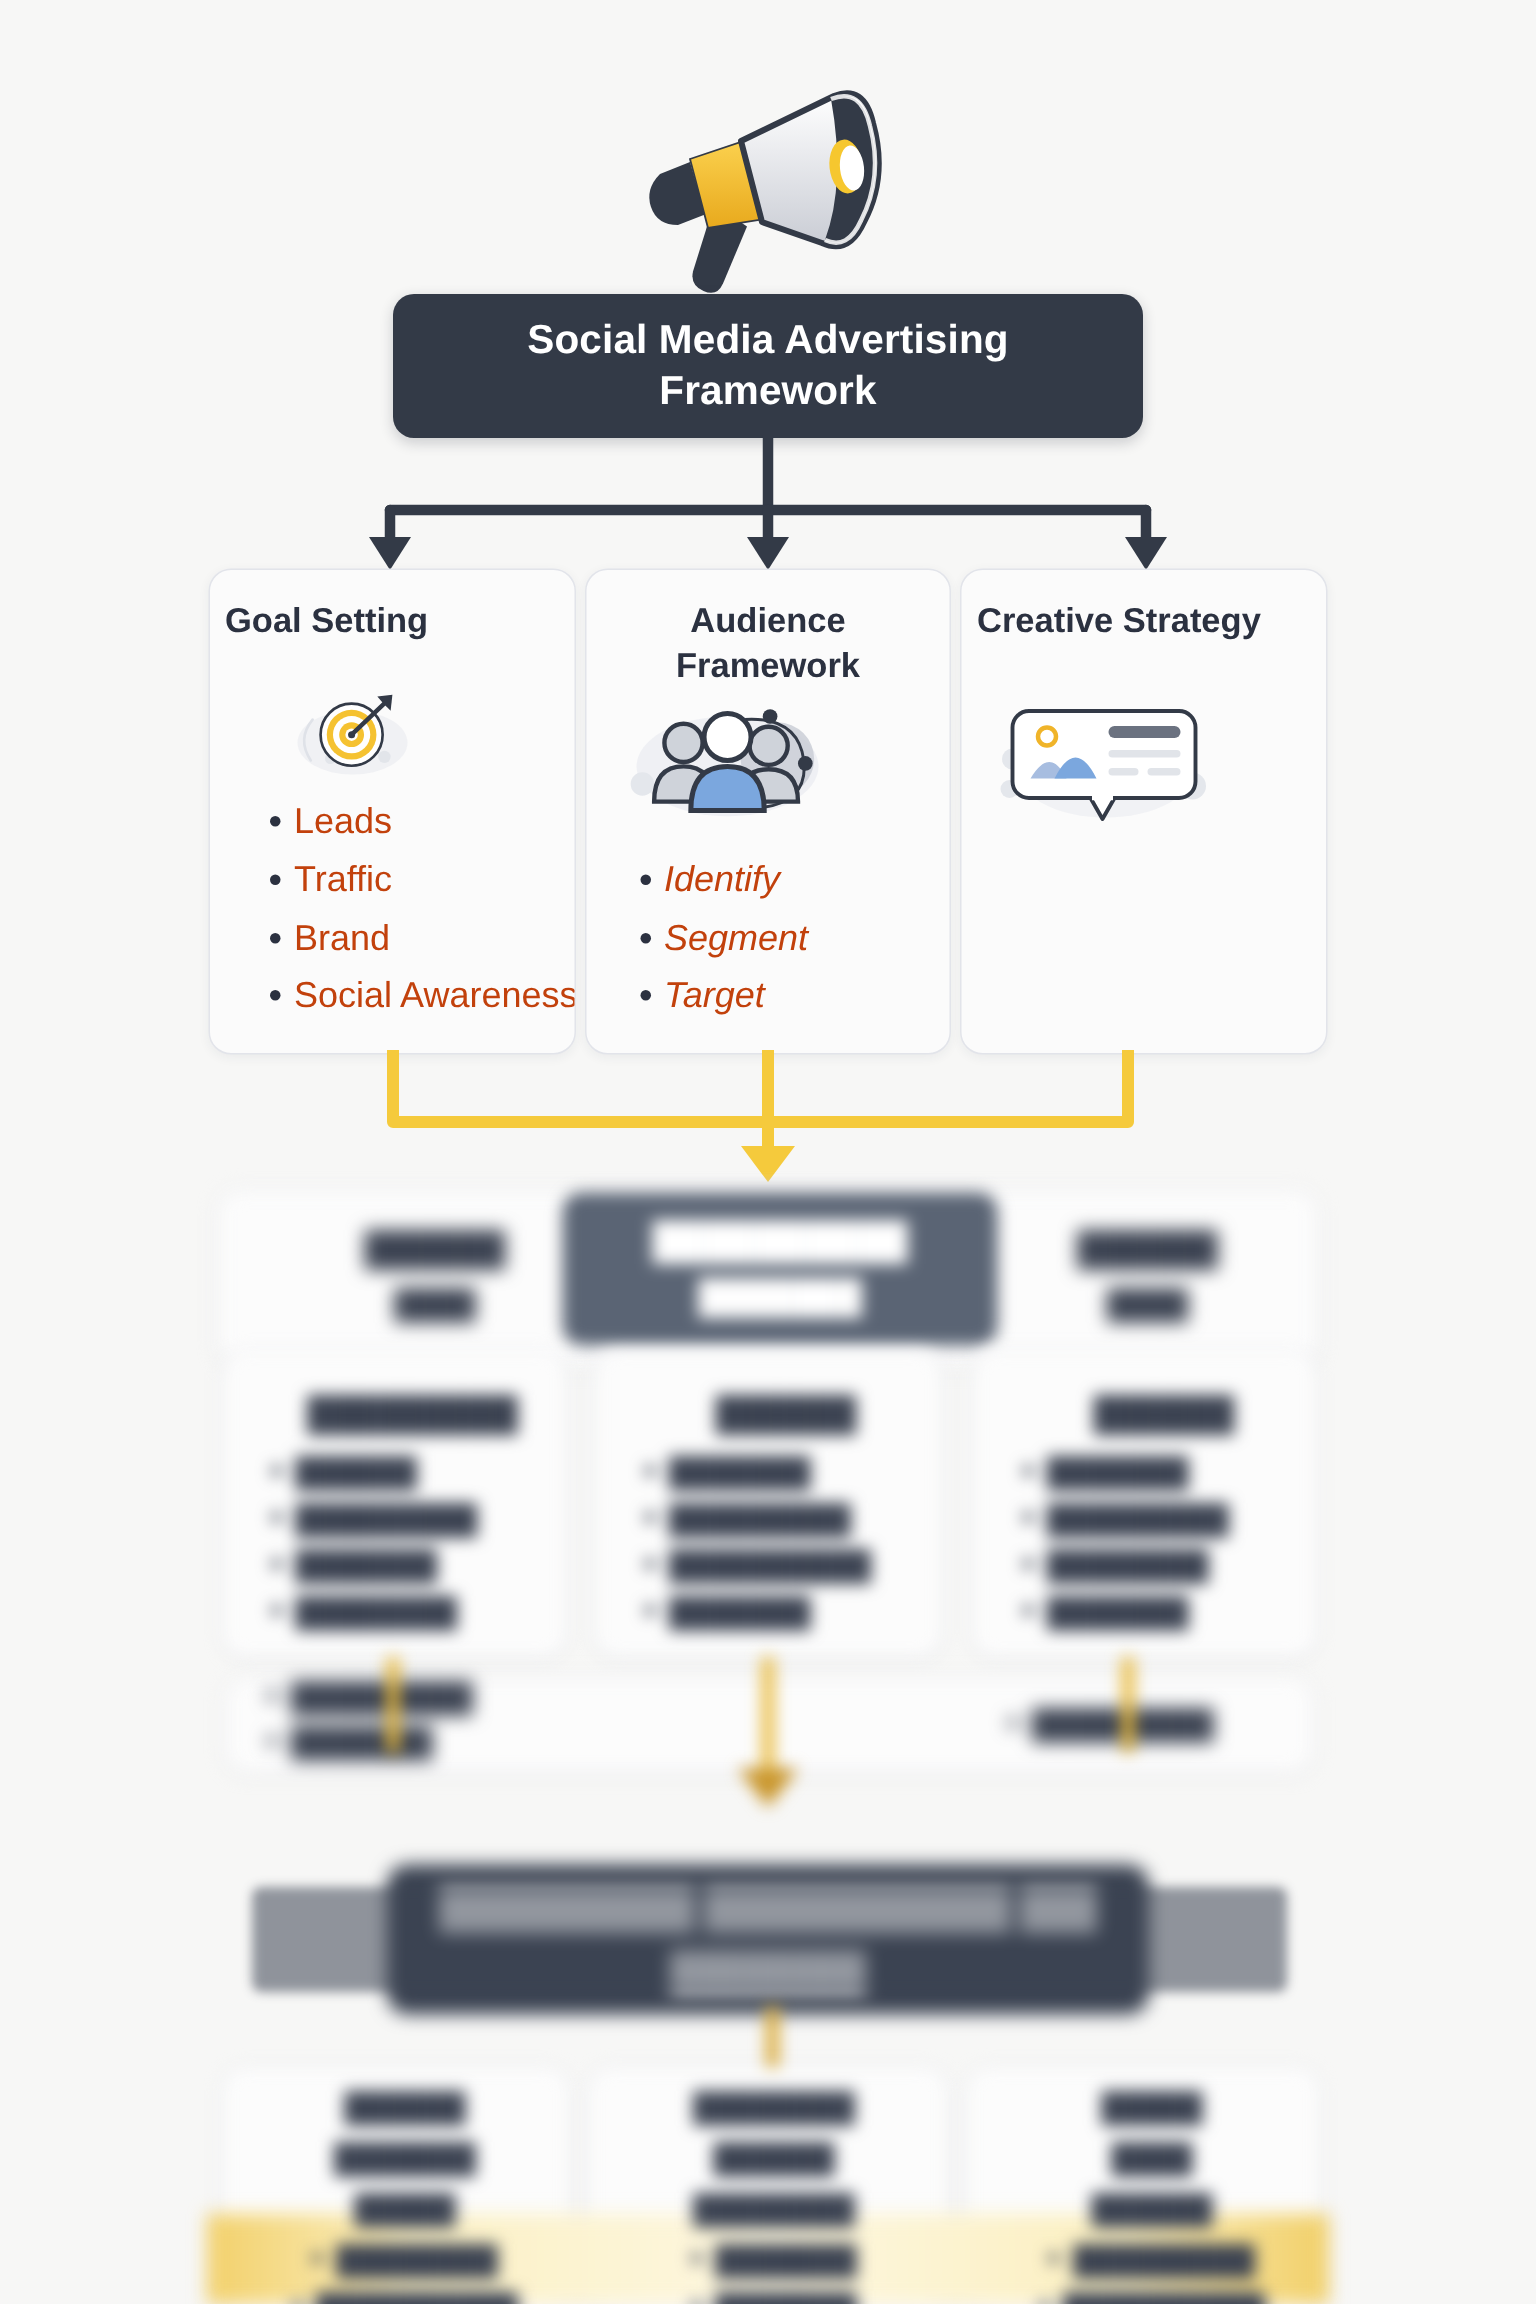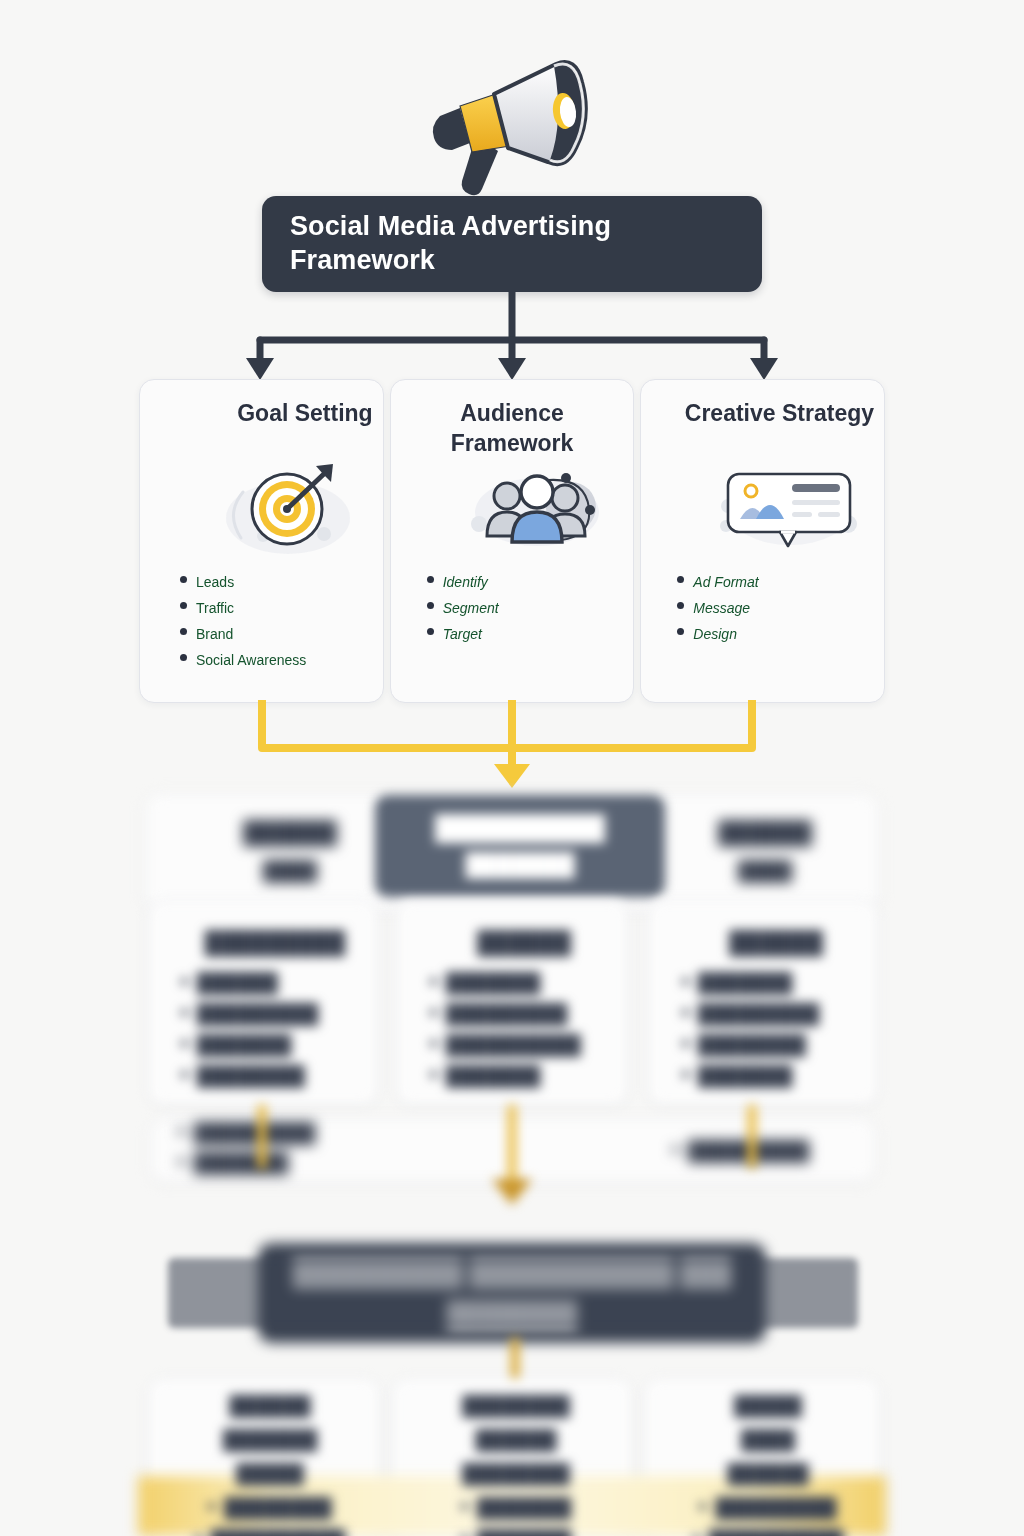--- a/index.html
+++ b/index.html
@@ -16,46 +16,46 @@
 
   
   .root-box {
     position: absolute; left: 262px; top: 196px; width: 500px; height: 96px;
     background: #333a47; border-radius: 14px;
     display: flex; align-items: center; justify-content: center;
     box-shadow: 0 3px 9px rgba(30,36,48,.20);
   }
   .root-title {
     color: #ffffff; font-size: 27px; font-weight: bold; line-height: 1.25;
-    text-align: left; letter-spacing: .1px; padding: 0 28px;
+    text-align: center; letter-spacing: .1px; padding: 0 28px;
   }
 
   
   .conn { position: absolute; pointer-events: none; }
 
   
   .cards-row { position: absolute; left: 139px; top: 379px; width: 746px; height: 324px;
                display: flex; gap: 6px; }
   .card {
     flex: 1 1 0; background: #fbfbfb; border: 1.4px solid #e2e4ea; border-radius: 15px;
     box-shadow: 0 2px 7px rgba(40,48,66,.06);
-    display: flex; flex-direction: column; align-items: flex-end;
+    display: flex; flex-direction: column; align-items: flex-start;
     padding: 18px 10px 14px 10px; overflow: hidden;
   }
   .card-title {
     color: #2b3140; font-size: 23px; font-weight: bold; text-align: center;
     line-height: 1.32; min-height: 62px;
   }
   .card-icon { width: 170px; height: 100px; margin-top: 2px; display: block; }
   .card-list { align-self: flex-start; margin-left: 30px; margin-top: 12px; }
   .card-list.c2, .card-list.c3 { margin-left: 26px; font-style: italic; }
   .li { display: flex; align-items: baseline; gap: 9px; margin-bottom: 8px; }
   .dot { width: 7px; height: 7px; border-radius: 50%; background: #2b3140; flex: none;
          position: relative; top: -4px; }
-  .li-text { color: #14532d; font-size: 14px; line-height: 1.28; white-space: nowrap; }
+  .li-text { color: #c2410c; font-size: 24px; line-height: 1.28; white-space: nowrap; }
 
   
   .blur-region { position: absolute; left: 0; top: 0; width: 1024px; height: 1536px; }
 
   .bcard {
     position: absolute; background: #fcfcfc; border: 1.4px solid #e4e6ec;
     border-radius: 15px; box-shadow: 0 2px 7px rgba(40,48,66,.05);
   }
   .bhead {
     position: absolute; background: #5a6474; border-radius: 13px;
@@ -219,34 +219,20 @@
         <path d="M76 70 L92 70 L84 84 Z" fill="#ffffff" stroke="#333a47" stroke-width="2.6" stroke-linejoin="round"></path>
         <path d="M77 70 L91 70" stroke="#ffffff" stroke-width="3"></path>
         <circle cx="47" cy="29" r="6" fill="#ffffff" stroke="#f0b429" stroke-width="3"></circle>
         <path d="M36 57 Q49 35 60 57 Z" fill="#a7bde0"></path>
         <path d="M52 57 Q66 29 80 57 Z" fill="#7ba7de"></path>
         <rect x="88" y="22" width="48" height="8" rx="4" fill="#6b7280"></rect>
         <rect x="88" y="38" width="48" height="5" rx="2.5" fill="#e1e4e9"></rect>
         <rect x="88" y="50" width="20" height="5" rx="2.5" fill="#e1e4e9"></rect>
         <rect x="114" y="50" width="22" height="5" rx="2.5" fill="#e1e4e9"></rect>
       </svg>
-      <div class="card-list c3">
-        <div class="li">
-            <span class="dot"></span>
-            <span class="li-text">Ad Format</span>
-          </div>
-        <div class="li">
-            <span class="dot"></span>
-            <span class="li-text">Message</span>
-          </div>
-        <div class="li">
-            <span class="dot"></span>
-            <span class="li-text">Design</span>
-          </div>
-      </div>
     </div>
   </div>
 
   <svg class="conn" style="left:240px; top:700px;" width="544" height="90" viewBox="0 0 544 90">
     <g fill="none" stroke="#f5ca3c" stroke-width="8" stroke-linecap="round" stroke-linejoin="round">
       <path d="M22 0 L22 48 L512 48 L512 0"></path>
       <path d="M272 0 L272 68"></path>
     </g>
     <path d="M254 64 L290 64 L272 88 Z" fill="#f5ca3c"></path>
   </svg>

